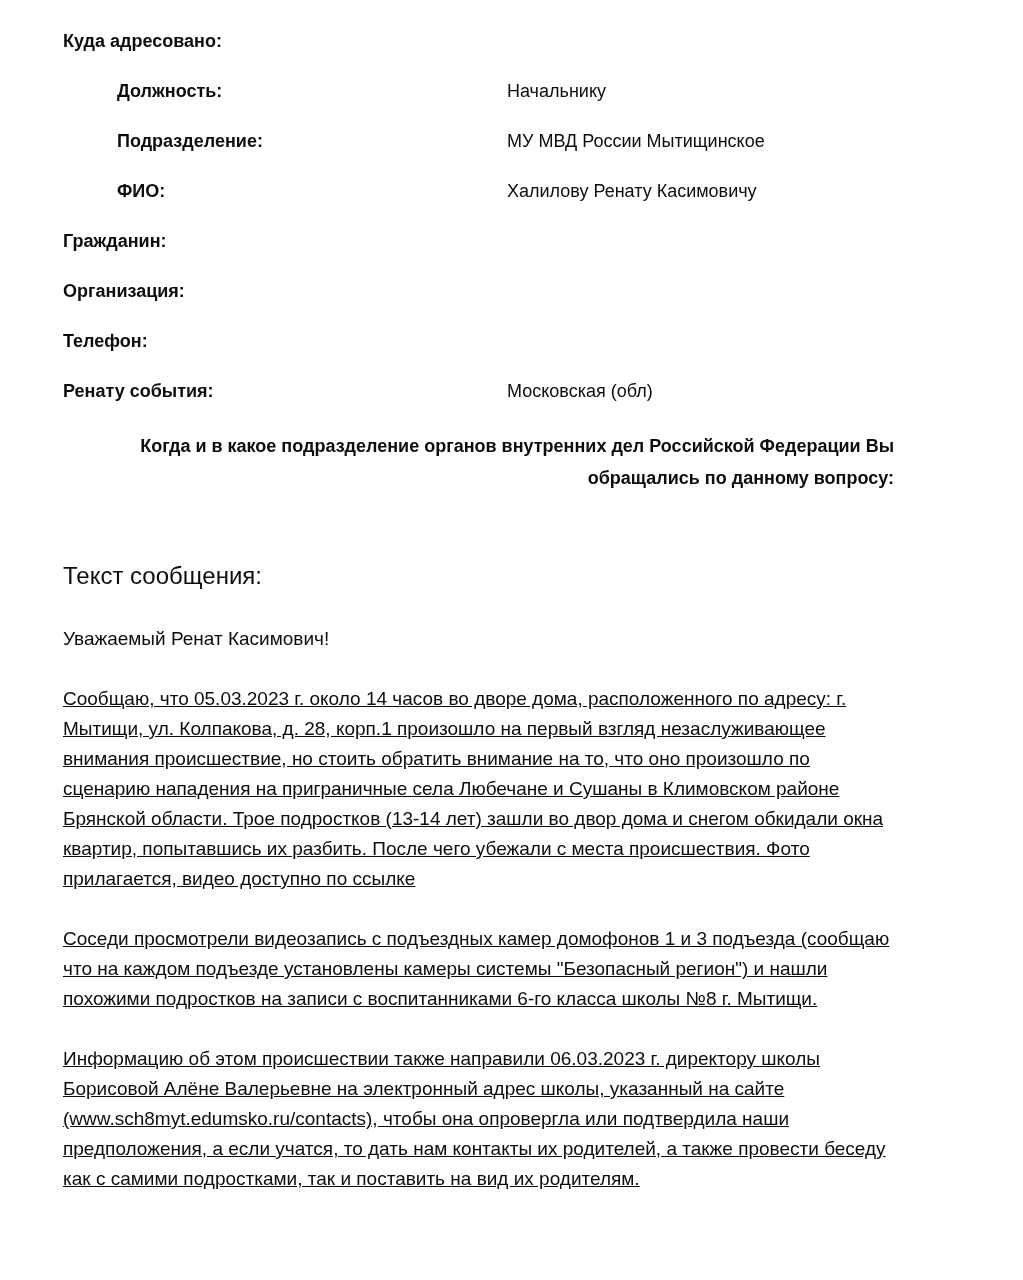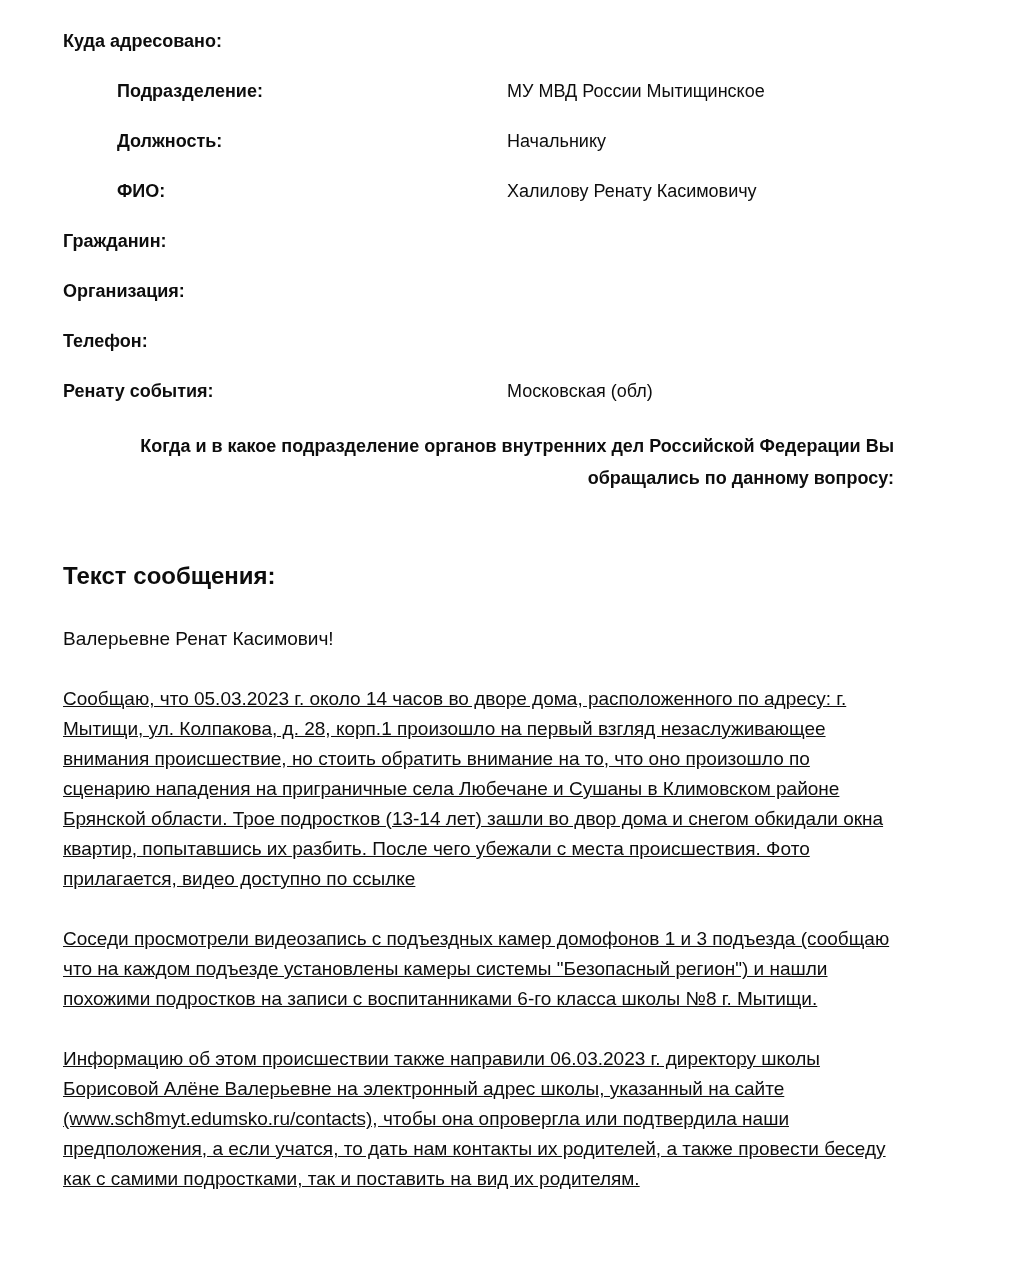--- a/index.html
+++ b/index.html
@@ -42,21 +42,21 @@
   .question {
     font-weight: bold;
     font-size: 18px;
     line-height: 32px;
     max-width: 885px;
     text-align: right;
   }
   
   .message-heading {
     font-size: 24px;
-    font-weight: bold;
+    font-weight: normal;
     line-height: 28px;
     margin-top: 68px;
   }
   .greeting {
     font-size: 19px;
     line-height: 30px;
     margin-top: 34px;
   }
   .para {
     font-size: 19px;
@@ -67,27 +67,27 @@
   }
 </style>
 </head>
 <body>
 
 <div class="page">
 
   <div class="section-label">Куда адресовано:</div>
 
   <div class="form-row indent">
-    <span class="label">Подразделение:</span>
-    <span class="value">МУ МВД России Мытищинское</span>
+    <span class="label">Должность:</span>
+    <span class="value">Начальнику</span>
   </div>
 
   <div class="form-row indent">
-    <span class="label">Должность:</span>
-    <span class="value">Начальнику</span>
+    <span class="label">Подразделение:</span>
+    <span class="value">МУ МВД России Мытищинское</span>
   </div>
 
   <div class="form-row indent">
     <span class="label">ФИО:</span>
     <span class="value">Халилову Ренату Касимовичу</span>
   </div>
 
   <div class="form-row">
     <span class="label">Гражданин:</span>
     <span class="value"></span>
@@ -106,21 +106,21 @@
 
   <div class="form-row">
     <span class="label">Ренату события:</span>
     <span class="value">Московская (обл)</span>
   </div>
 
   <div class="question">Когда и в какое подразделение органов внутренних дел Российской Федерации Вы обращались по данному вопросу:</div>
 
   <div class="message-heading">Текст сообщения:</div>
 
-  <div class="greeting">Валерьевне Ренат Касимович!</div>
+  <div class="greeting">Уважаемый Ренат Касимович!</div>
 
   <div class="para">Сообщаю, что 05.03.2023 г. около 14 часов во дворе дома, расположенного по адресу: г. Мытищи, ул. Колпакова, д. 28, корп.1 произошло на первый взгляд незаслуживающее внимания происшествие, но стоить обратить внимание на то, что оно произошло по сценарию нападения на приграничные села Любечане и Сушаны в Климовском районе Брянской области. Трое подростков (13-14 лет) зашли во двор дома и снегом обкидали окна квартир, попытавшись их разбить. После чего убежали с места происшествия. Фото прилагается, видео доступно по ссылке</div>
 
   <div class="para">Соседи просмотрели видеозапись с подъездных камер домофонов 1 и 3 подъезда (сообщаю что на каждом подъезде установлены камеры системы "Безопасный регион") и нашли похожими подростков на записи с воспитанниками 6-го класса школы №8 г. Мытищи.</div>
 
   <div class="para">Информацию об этом происшествии также направили 06.03.2023 г. директору школы Борисовой Алёне Валерьевне на электронный адрес школы, указанный на сайте (www.sch8myt.edumsko.ru/contacts), чтобы она опровергла или подтвердила наши предположения, а если учатся, то дать нам контакты их родителей, а также провести беседу как с самими подростками, так и поставить на вид их родителям.</div>
 
 </div>
 
 </body></html>

